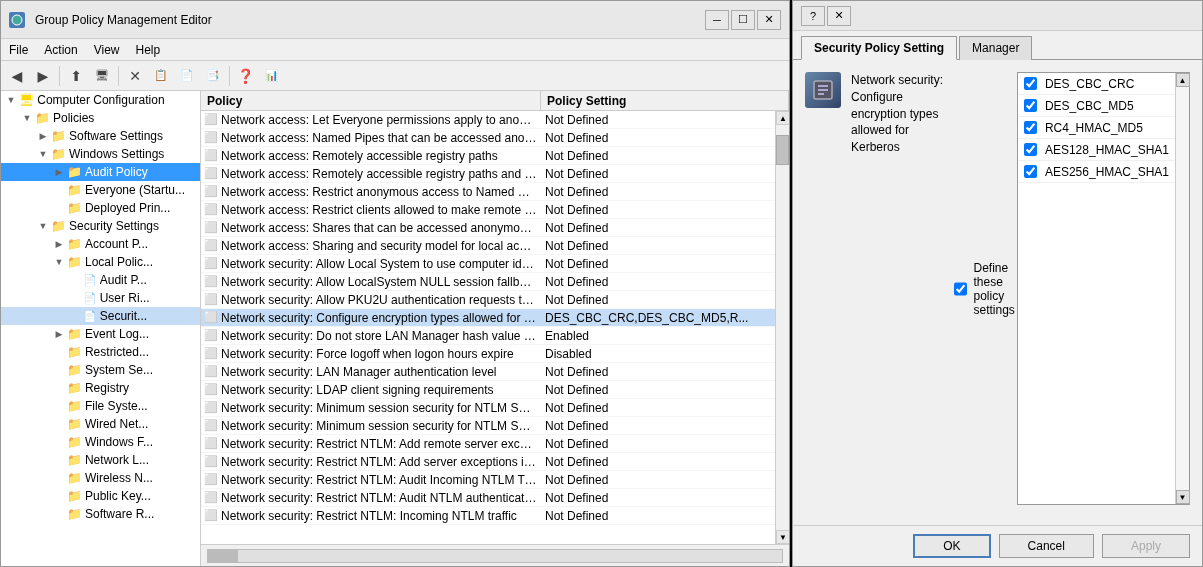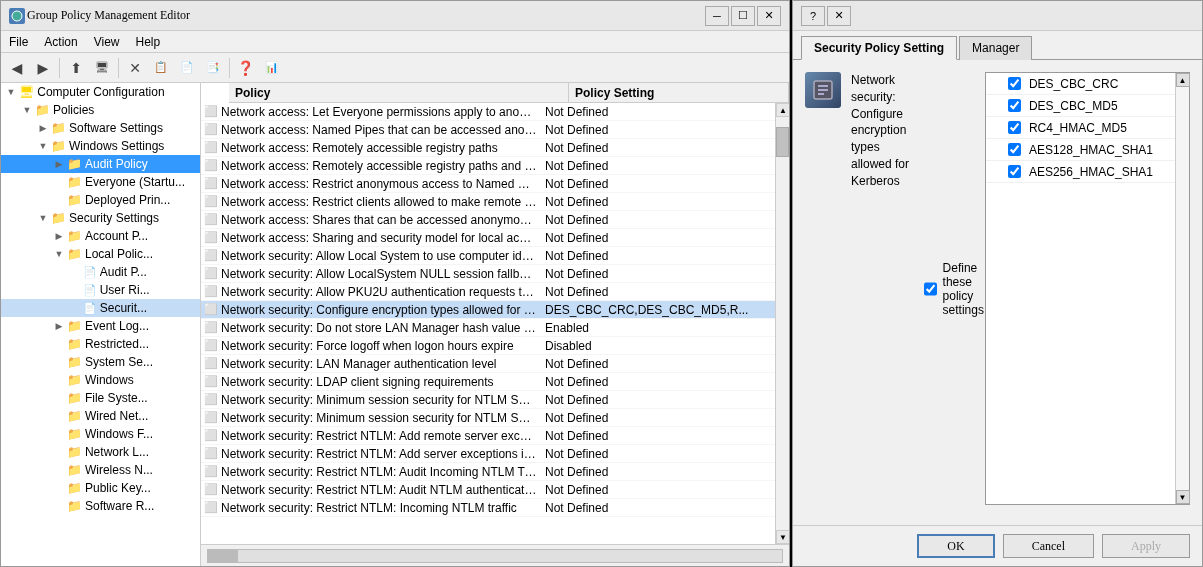--- a/index.html
+++ b/index.html
@@ -10,27 +10,26 @@
       width: 790px;
       height: 567px;
       background: #f0f0f0;
       display: flex;
       flex-direction: column;
       border: 1px solid #999;
     }
 
     .title-bar {
       background: #e8e8e8;
-      height: 30px;
+      height: 38px;
       display: flex;
       align-items: center;
       padding: 0 8px;
       border-bottom: 1px solid #ccc;
-      gap: 2px;
-      font-family: Liberation Serif, serif;
+      gap: 10px;
     }
     .title-bar-icon {
       width: 16px; height: 16px;
       background: #4a7cb5;
       border-radius: 2px;
       display: flex; align-items: center; justify-content: center;
       color: white; font-size: 10px;
     }
     .title-bar-text {
       flex: 1;
@@ -118,21 +117,20 @@
       flex-direction: column;
       background: #fff;
       overflow: hidden;
     }
     .panel-header {
       display: flex;
       background: #f0f0f0;
       border-bottom: 1px solid #ccc;
       height: 20px;
       align-items: center;
-      margin-left: 28px;
     }
     .col-header {
       font-size: 12px;
       font-weight: bold;
       padding: 0 6px;
       display: flex;
       align-items: center;
       height: 100%;
       border-right: 1px solid #ccc;
       cursor: pointer;
@@ -280,21 +278,21 @@
       gap: 6px;
       margin-bottom: 8px;
     }
     .checkbox-label {
       font-size: 12px;
     }
     .enc-item {
       display: flex;
       align-items: center;
       height: 22px;
-      padding: 0 22px;
+      padding: 0 6px;
       border-bottom: 1px solid #f0f0f0;
       font-size: 12px;
     }
     .enc-checkbox {
       margin-right: 8px;
     }
 
     .dialog-footer {
       display: flex;
       justify-content: flex-end;
@@ -303,21 +301,20 @@
       border-top: 1px solid #ccc;
     }
     .dialog-btn {
       min-width: 70px;
       height: 24px;
       border: 1px solid #999;
       background: #e8e8e8;
       font-size: 12px;
       cursor: pointer;
       padding: 0 28px;
-      font-family: Liberation Serif, serif;
     }
     .dialog-btn.default { border: 2px solid #4a7cb5; }
     .dialog-btn:disabled { color: #aaa; cursor: default; }
 
     .enc-scrollbar {
       width: 14px;
       background: #f0f0f0;
       border-left: 1px solid #ccc;
       display: flex;
       flex-direction: column;
@@ -496,21 +493,21 @@
           <span>Restricted...</span>
         </div>
         <div class="tree-node" style="padding-left:50px;">
           <div class="tree-expander"> </div>
           <span class="folder-icon">📁</span>
           <span>System Se...</span>
         </div>
         <div class="tree-node" style="padding-left:50px;">
           <div class="tree-expander"> </div>
           <span class="folder-icon">📁</span>
-          <span>Windows</span>
+          <span>Registry</span>
         </div>
         <div class="tree-node" style="padding-left:50px;">
           <div class="tree-expander"> </div>
           <span class="folder-icon">📁</span>
           <span>File Syste...</span>
         </div>
         <div class="tree-node" style="padding-left:50px;">
           <div class="tree-expander"> </div>
           <span class="folder-icon">📁</span>
           <span>Wired Net...</span>

